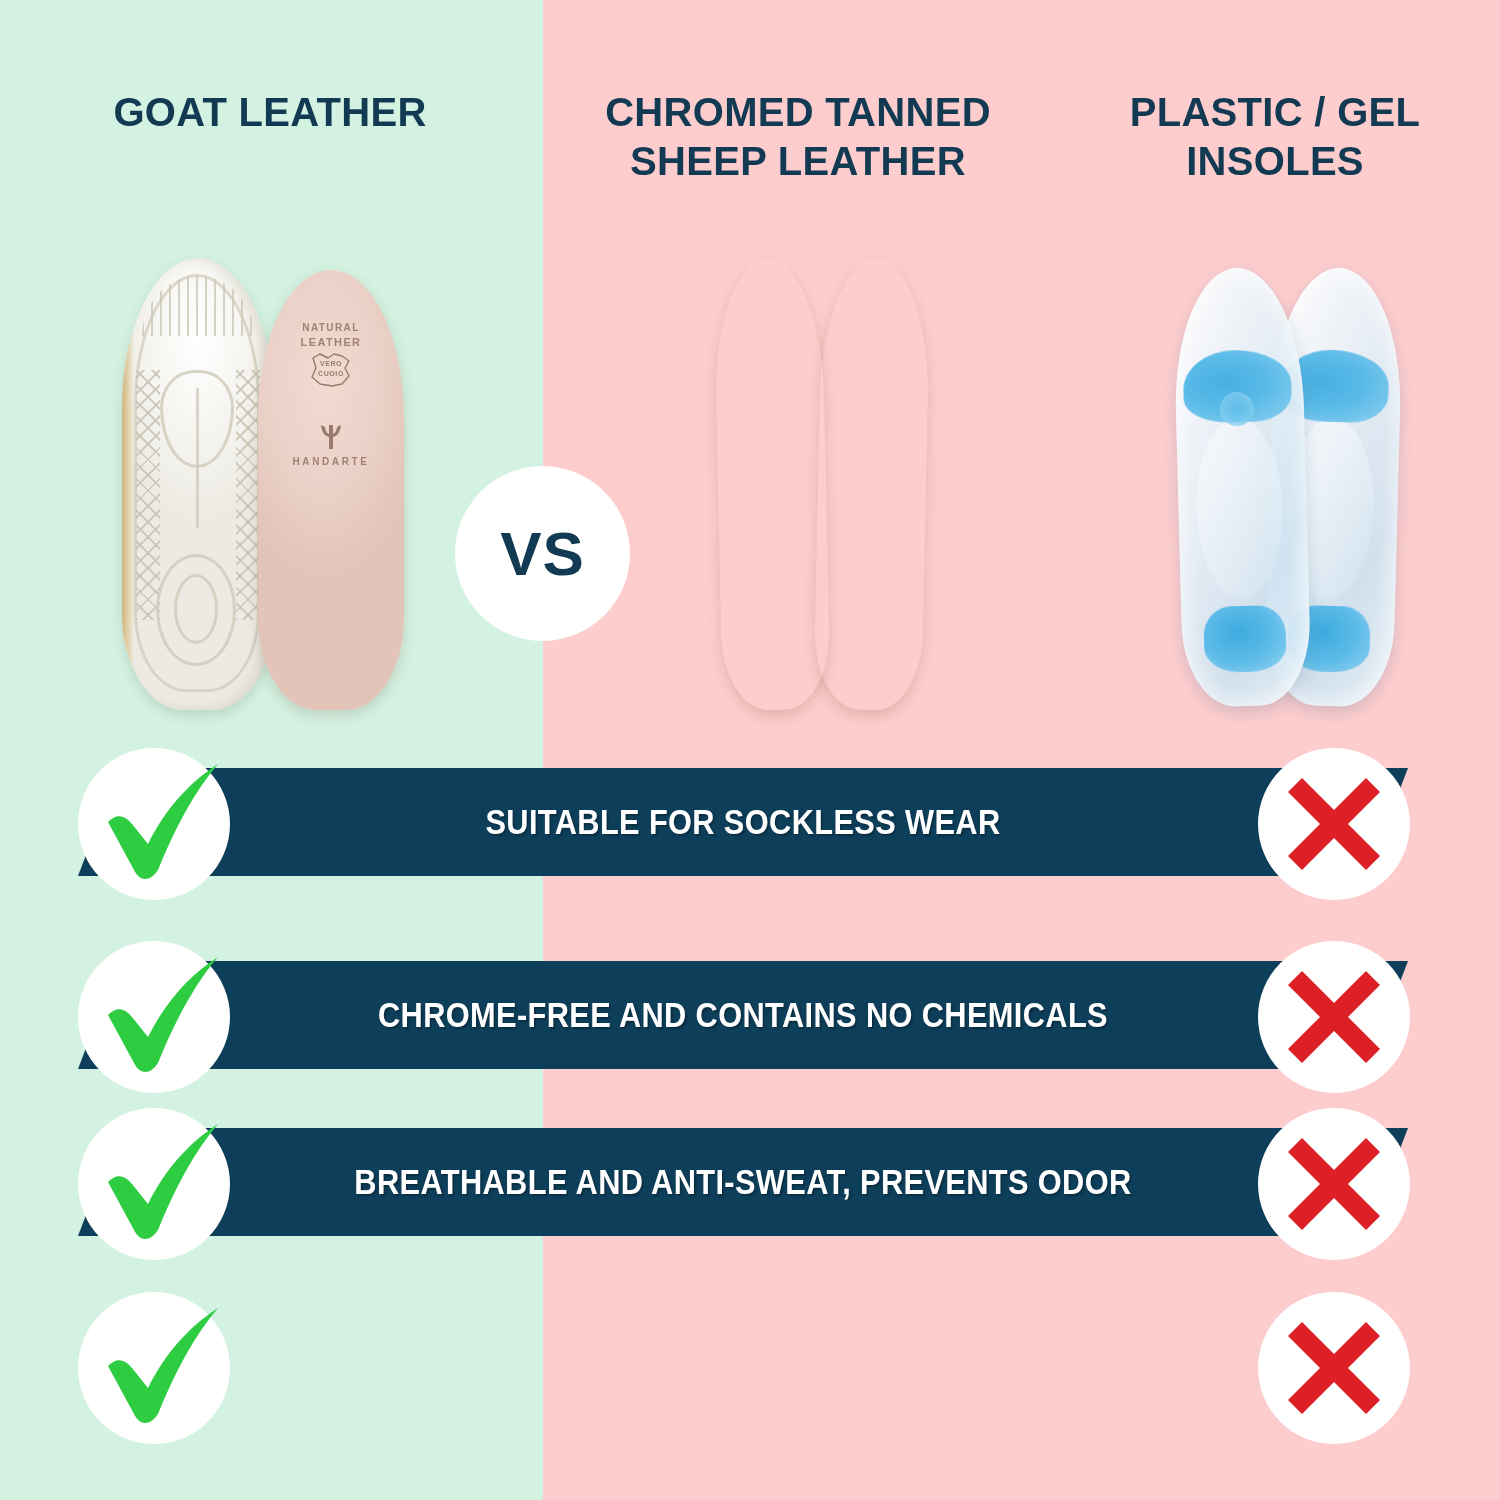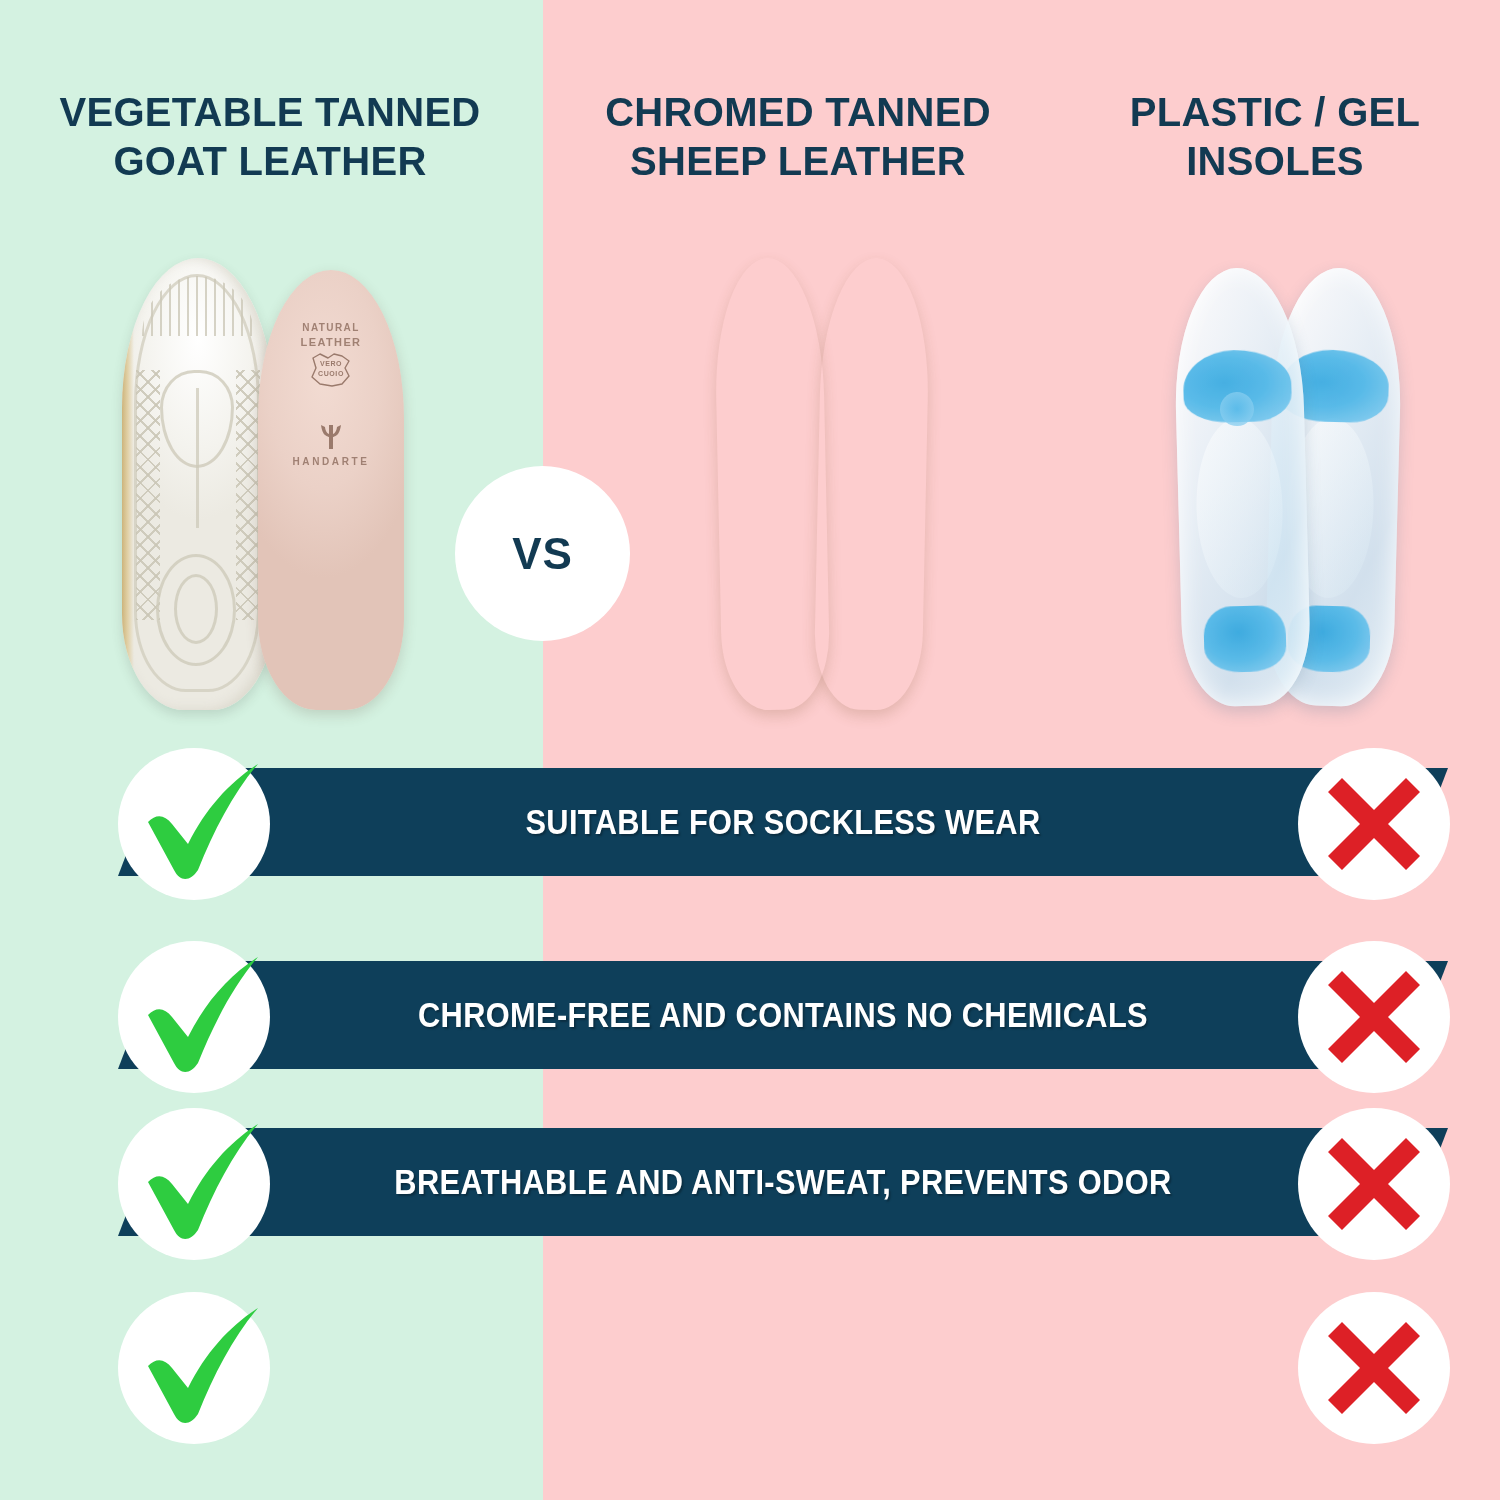--- a/index.html
+++ b/index.html
@@ -242,26 +242,26 @@
     border-radius: 50%;
     background: #ffffff;
     display: flex;
     align-items: center;
     justify-content: center;
     z-index: 6;
   }
   #vs-badge span {
     color: #123a52;
     font-weight: 700;
-    font-size: 44px;
+    font-size: 62px;
     letter-spacing: 1px;
   }
 
   
-  .row { position: absolute; left: 0; width: 1220px; height: 200px; margin-left: 40px; }
+  .row { position: absolute; left: 0; width: 1220px; height: 200px; }
   #row-0 { top: 748px; }
   #row-1 { top: 941px; }
   #row-2 { top: 1108px; }
   #row-3 { top: 1292px; }
 
   .banner {
     position: absolute;
     left: 78px; top: 20px;
     width: 1330px; height: 108px;
     background: #0e3f5a;
@@ -302,21 +302,20 @@
 </style>
 </head>
 <body>
 
 <div id="stage" data-interactable="false">
 
   <div class="bg-left" data-interactable="false"></div>
   <div class="bg-right" data-interactable="false"></div>
 
   <div class="heading" id="head-veg" data-interactable="false">
-    <div data-interactable="false">VEGETABLE TANNED</div>
     <div data-interactable="false">GOAT LEATHER</div>
   </div>
   <div class="heading" id="head-chrome" data-interactable="false">
     <div data-interactable="false">CHROMED TANNED</div>
     <div data-interactable="false">SHEEP LEATHER</div>
   </div>
   <div class="heading" id="head-gel" data-interactable="false">
     <div data-interactable="false">PLASTIC / GEL</div>
     <div data-interactable="false">INSOLES</div>
   </div>

